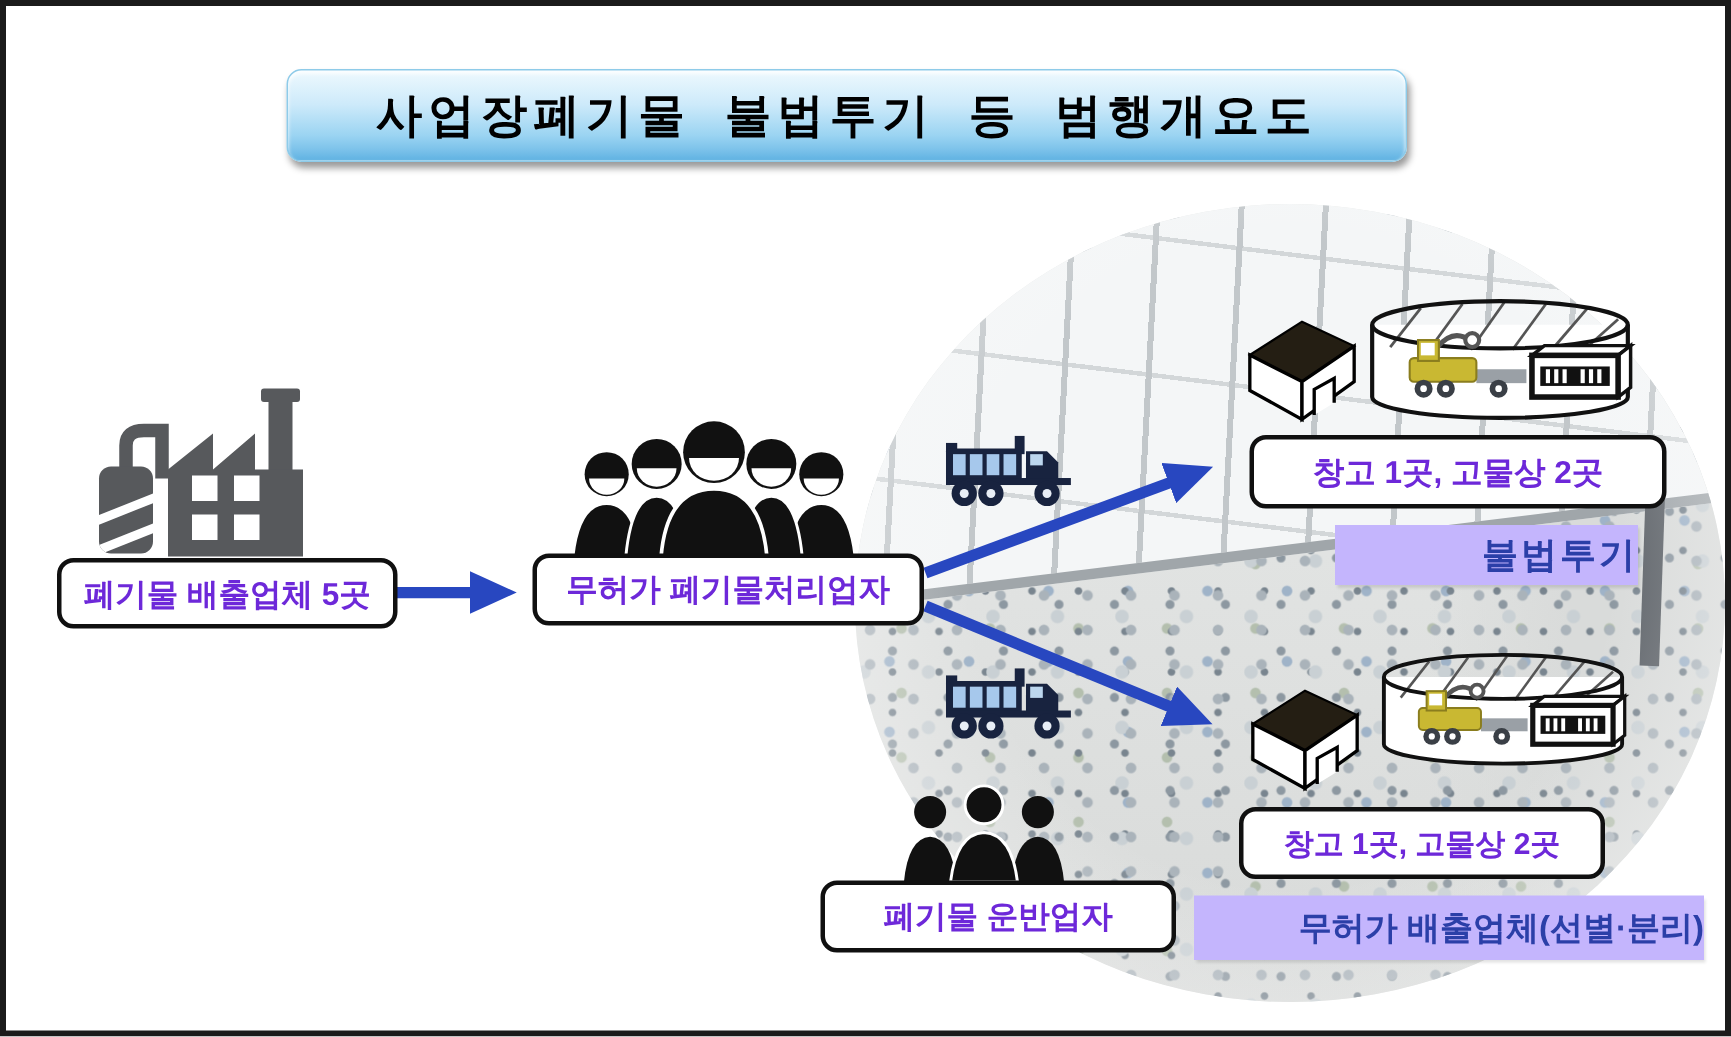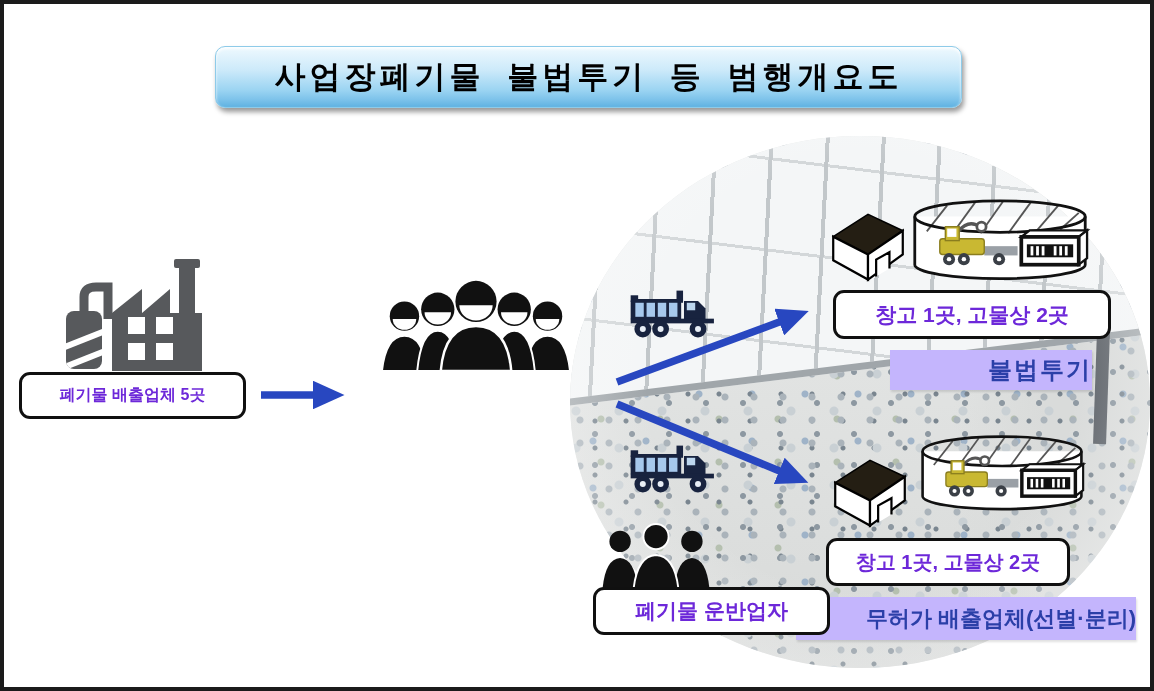--- a/index.html
+++ b/index.html
@@ -8,21 +8,21 @@
     border:4px solid #1b1b1b;background:#fff;overflow:hidden;
     font-family:"Liberation Sans","DejaVu Sans",sans-serif;
   }
   
   #title-banner{
     position:absolute;left:187px;top:42px;width:745px;height:60px;
     border-radius:10px;
     background:linear-gradient(#eef9fe 0%,#cdeafa 38%,#9bd4f2 72%,#7cc2ea 88%,#5fb2e2 100%);
     border:1px solid #8ecbe9;
     box-shadow:2px 4px 5px rgba(0,0,0,.4), inset 0 2px 3px rgba(255,255,255,.9);
-    display:flex;align-items:center;justify-content:center;margin-left:24px;
+    display:flex;align-items:center;justify-content:center;
   }
   #title-banner .t{
     font-size:31px;font-weight:bold;color:#000;letter-spacing:4px;word-spacing:10px;
   }
   
   #site-photo{
     position:absolute;left:566px;top:132px;width:580px;height:532px;
     border-radius:50%;overflow:hidden;
     background:
       radial-gradient(circle at 10px 8px,  #aab3ba 0 3px, transparent 4px) 0 0/29px 23px,
@@ -47,25 +47,25 @@
   #photo-fade{
     position:absolute;inset:0;border-radius:50%;
     background:radial-gradient(ellipse at 50% 45%, transparent 52%, rgba(250,250,250,.40) 78%, rgba(253,253,253,.85) 97%);
   }
   
   .nbox{
     position:absolute;background:#fff;border:3px solid #101010;border-radius:11px;
     display:flex;align-items:center;justify-content:center;
     font-weight:bold;color:#6d28d9;box-sizing:border-box;white-space:nowrap;
   }
-  #label-source{left:15px;top:368px;width:227px;height:47px;font-size:16px;}
+  #label-source{left:34px;top:368px;width:227px;height:47px;font-size:21px;}
   #label-handler{left:351px;top:365px;width:261px;height:48px;font-size:21px;}
   #label-dest-top{left:829px;top:286px;width:278px;height:49px;font-size:21px;}
   #label-dest-bottom{left:822px;top:534px;width:244px;height:48px;font-size:20px;}
-  #label-transporter{left:543px;top:583px;width:237px;height:48px;font-size:21px;margin-left:46px;}
+  #label-transporter{left:543px;top:583px;width:237px;height:48px;font-size:21px;}
   
   .tag{
     position:absolute;background:#c4b5fd;color:#2b3fa8;font-weight:bold;
     display:flex;align-items:center;justify-content:flex-end;box-sizing:border-box;white-space:nowrap;
     box-shadow:1px 2px 2px rgba(0,0,0,.12);
   }
   #tag-illegal-dumping{left:886px;top:346px;width:202px;height:40px;font-size:24px;letter-spacing:2px;}
   #tag-unlicensed-processing{left:792px;top:593px;width:340px;height:43px;font-size:22px;}
   
   .ic{position:absolute;}
@@ -144,20 +144,23 @@
       <path d="M40,98 Q44,57 61,57 Q78,57 82,98 Z" fill="#111" stroke="#fff" stroke-width="2"></path>
       <circle cx="139" cy="35" r="17" fill="#111"></circle>
       <path d="M125.5,38 A13.5,12.5 0 0 0 152.5,38 Z" fill="#fff"></path>
       <path d="M118,98 Q122,57 139,57 Q156,57 160,98 Z" fill="#111" stroke="#fff" stroke-width="2"></path>
       <circle cx="100" cy="27" r="21" fill="#111"></circle>
       <path d="M83,31 A17,15.5 0 0 0 117,31 Z" fill="#fff"></path>
       <path d="M64,98 Q68,52 100,52 Q132,52 136,98 Z" fill="#111" stroke="#fff" stroke-width="2.5"></path>
     </g>
   </svg>
 
+  <div id="label-handler" class="nbox">
+    <span>무허가 폐기물처리업자</span>
+  </div>
 
   <svg id="dump-truck-top-icon" class="ic" viewBox="0 0 100 62">
     <rect x="1" y="11" width="8" height="7" fill="#18233f"></rect>
     <rect x="1" y="15" width="54" height="23" rx="2" fill="#18233f"></rect>
     <rect x="50" y="6" width="7" height="13" fill="#18233f"></rect>
     <rect x="6" y="19" width="9" height="15" fill="#a6c8ec"></rect>
     <rect x="18" y="19" width="9" height="15" fill="#a6c8ec"></rect>
     <rect x="30" y="19" width="9" height="15" fill="#a6c8ec"></rect>
     <rect x="42" y="19" width="9" height="15" fill="#a6c8ec"></rect>
     <path d="M58,38 V17 H73 L81,25 V38 Z" fill="#18233f"></path>

